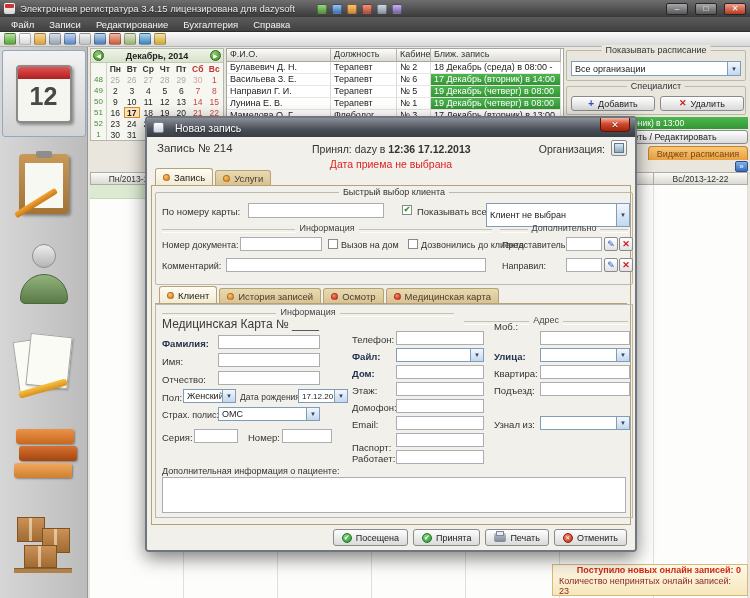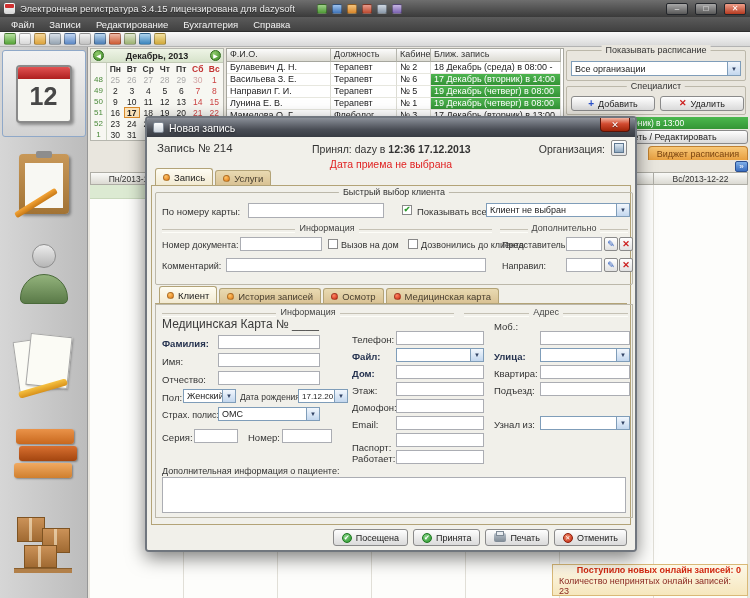--- a/index.html
+++ b/index.html
@@ -97,21 +97,21 @@
 .sched-head>div{background:linear-gradient(#fafaf8,#dbdad2);border:1px solid #aeada5;border-left:none;font-size:8.5px;display:flex;align-items:center;justify-content:center;color:#333;white-space:nowrap;overflow:hidden}
 .sched-head>div:first-child{border-left:1px solid #aeada5}
 .sched-body{left:90px;top:185px;width:658px;height:413px;background:#fdfdfb;background-image:repeating-linear-gradient(90deg,transparent 0 93px,#e1dfd7 93px 94px)}
 .sched-slot{position:absolute;left:0;top:0;width:93px;height:14px;background:#dcead2;border-bottom:1px solid #c8d8bc}
 
 .status{position:absolute;right:2px;bottom:2px;width:196px;height:32px;background:linear-gradient(#fdf8e8,#f6e7bd);border:1px solid #d9b977;display:flex;flex-direction:column;align-items:flex-end;justify-content:center;padding:0 6px;gap:1px;z-index:5}
 .status .l1{color:#d02810;font-weight:bold;font-size:9px}
 .status .l2{color:#8a2820;font-size:9px}
 
 .dialog{left:145px;top:116px;width:492px;height:436px;z-index:10;border:2px solid #70767e;border-radius:4px;box-shadow:0 6px 18px rgba(0,0,0,.5);background:#f1f0ea}
-.dlg-title{height:19px;background:linear-gradient(#8a8f98,#4a4e56 60%,#383c43);border-radius:2px 2px 0 0;display:flex;align-items:center;padding:0 6px;gap:5px;position:relative}
+.dlg-title{height:19px;background:linear-gradient(#8a8f98,#4a4e56 60%,#383c43);border-radius:2px 2px 0 0;display:flex;align-items:center;padding:0 6px;gap:11px;position:relative}
 .dlg-title .t{color:#fff;font-size:10.5px;text-shadow:0 1px 2px rgba(0,0,0,.6)}
 .dlg-icon{width:11px;height:11px;background:linear-gradient(#fdfdfd,#ccd4dc);border-radius:2px;border:1px solid #7f8894}
 .dlg-close{position:absolute;top:0;right:5px;width:30px;height:14px;background:linear-gradient(#f2b6a2,#d24b30 45%,#a02408);border:1px solid #5a1408;border-top:none;border-radius:0 0 4px 4px;color:#fff;font-size:9px;display:flex;align-items:center;justify-content:center;text-shadow:0 1px 1px rgba(0,0,0,.5)}
 .dlg-body{position:absolute;left:0;right:0;top:19px;bottom:0;background:#f1f0ea;border-radius:0 0 2px 2px;font-size:9.5px}
 .warn{color:#e02222;font-size:10.5px;text-align:center}
 .tabstrip{display:flex;align-items:flex-end;gap:2px;border-bottom:1px solid #b3a377;padding-left:4px}
 .tab{height:15px;display:flex;align-items:center;gap:4px;padding:0 7px;border:1px solid #b3a377;border-bottom:none;border-radius:3px 3px 0 0;background:linear-gradient(#e9dab2,#d9c294);font-size:9.5px;color:#4a4030}
 .tab.on{height:17px;background:linear-gradient(#fefcf2,#f2ead2);color:#222}
 .tabpage{position:absolute;left:4px;right:4px;border:1px solid #b3a377;border-top:none;background:#f1f0ea}
 .lbl{position:absolute;white-space:nowrap;color:#333;font-size:9.5px}
@@ -210,21 +210,21 @@
           <div class="bx bx2"></div>
           <div class="bx bx3"></div>
           <div class="pallet"></div>
       </div>
     </div>
   </div>
 
   <div class="abs calendar">
     <div class="cal-head">
       <span class="cal-nav">◀</span>
-      <span class="cal-title">Декабрь, 2013</span>
+      <span class="cal-title">Декабрь, 2014</span>
       <span class="cal-nav">▶</span>
     </div>
     <div class="cal-grid">
       <span class="cal-wn"></span>
       <span class="cal-dow">Пн</span>
       <span class="cal-dow">Вт</span>
       <span class="cal-dow">Ср</span>
       <span class="cal-dow">Чт</span>
       <span class="cal-dow">Пт</span>
       <span class="cal-dow we">Сб</span>
@@ -409,21 +409,21 @@
       <div class="tabpage" style="top:49px;height:339px">
 
         <div class="gbox" style="left:3px;top:6px;width:478px;height:93px">
           <span class="legend lt">Быстрый выбор клиента</span>
           <span class="lbl" style="left:6px;top:13px">По номеру карты:</span>
           <div class="txt" style="position:absolute;left:92px;top:10px;width:136px;height:15px"></div>
           <span class="chk" style="position:absolute;left:246px;top:12px">
               <span>✔</span>
             </span>
           <span class="lbl" style="left:261px;top:13px">Показывать всех</span>
-          <div class="combo" style="position:absolute;left:330px;top:10px;width:144px;height:14px">
+          <div class="combo" style="position:absolute;left:330px;top:10px;width:144px;height:24px">
             <span>Клиент не выбран</span>
             <span class="arr">▼</span>
           </div>
 
           <div class="sep" style="left:6px;top:30px;width:330px">
               <span>Информация</span>
             </div>
           <div class="sep" style="left:344px;top:30px;width:128px">
               <span>Дополнительно</span>
             </div>
@@ -471,21 +471,21 @@
           <div class="tab">
             <span class="dot red"></span>
             <span>Медицинская карта</span>
           </div>
         </div>
 
         <div class="gbox" style="left:3px;top:118px;width:478px;height:214px;border-radius:0">
           <div class="sep" style="left:6px;top:2px;width:292px">
               <span>Информация</span>
             </div>
-          <div class="sep" style="left:308px;top:2px;width:164px">
+          <div class="sep" style="left:308px;top:10px;width:164px">
               <span>Адрес</span>
             </div>
 
           <span class="lbl" style="left:6px;top:12px;font-size:12px;color:#3a3a3a">Медицинская Карта № ____</span>
 
           <span class="lbl bl" style="left:6px;top:33px">Фамилия:</span>
           <div class="txt" style="position:absolute;left:62px;top:30px;width:102px;height:14px"></div>
           <span class="lbl" style="left:6px;top:51px">Имя:</span>
           <div class="txt" style="position:absolute;left:62px;top:48px;width:102px;height:14px"></div>
           <span class="lbl" style="left:6px;top:69px">Отчество:</span>

